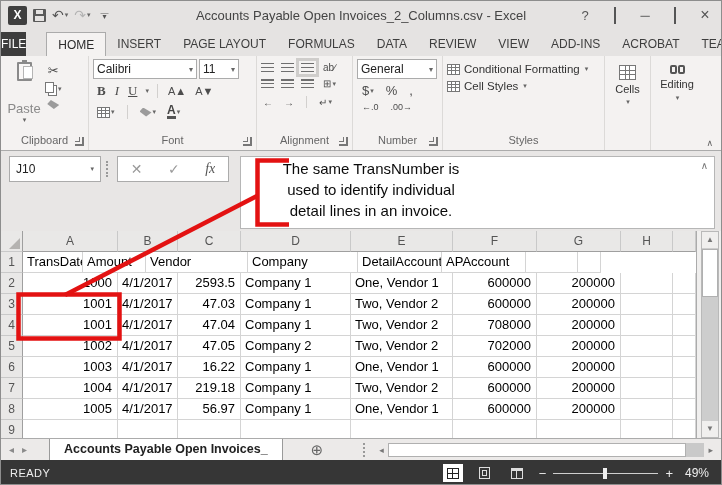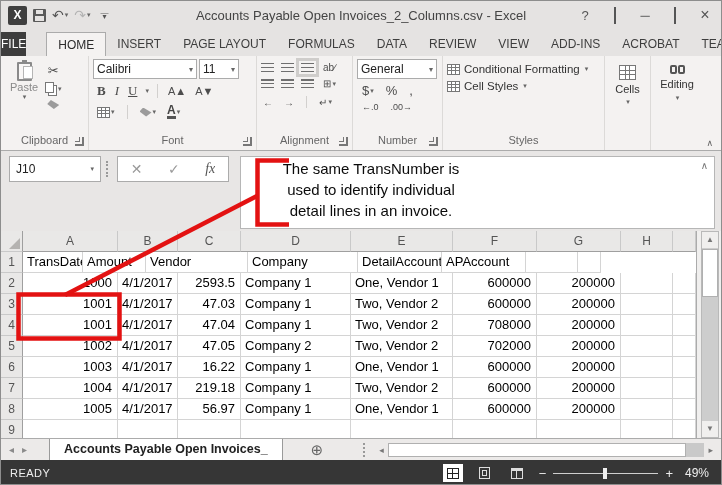--- a/index.html
+++ b/index.html
@@ -165,21 +165,21 @@
       </div>
 
   </div>
 
   <div class="ribbon">
 
     <div class="rgroup" style="width:88px;">
       <div class="rgroup-content">
         <div style="display:flex; flex-direction:column; align-items:center; width:38px; padding-top:3px;">
           <span class="clipboard-icon"></span>
-          <span style="font-size:11px; color:#8a8a8a; margin-top:0;">Paste</span>
+          <span style="font-size:13px; color:#8a8a8a; margin-top:20px;">Paste</span>
           <span class="caret">▾</span>
         </div>
         <div style="display:flex; flex-direction:column; gap:4px; padding-top:4px;">
           <span class="icon-btn">
               <span>✂</span>
             </span>
           <span class="icon-btn">
               <span class="copy-icon"></span>
               <span class="caret">▾</span>
             </span>

